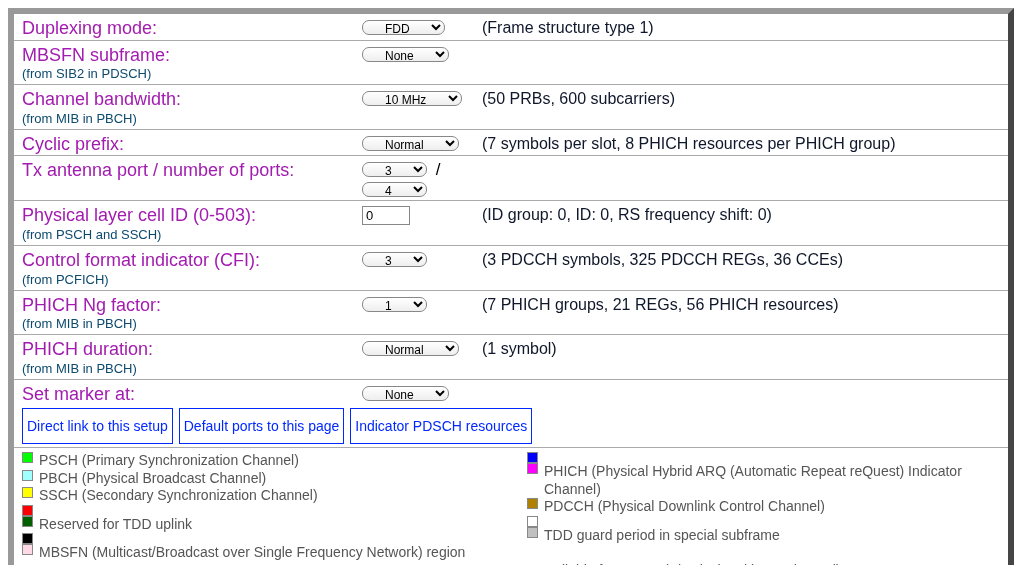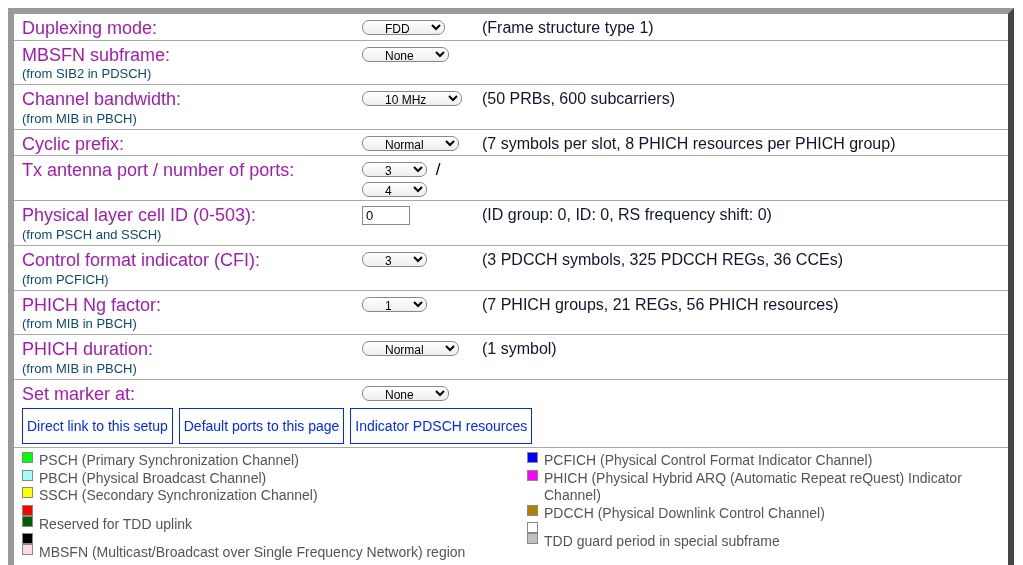--- a/index.html
+++ b/index.html
@@ -231,21 +231,20 @@
             <span class="swatch" style="background:#000000"></span>
           </div>
         <div class="legend-item">
             <span class="swatch" style="background:#ffd9e6"></span>
             <span>MBSFN (Multicast/Broadcast over Single Frequency Network) region</span>
           </div>
       </div>
       <div class="legend-col right">
         <div class="legend-item">
             <span class="swatch" style="background:#0000ff"></span>
-            <span>PCFICH (Physical Control Format Indicator Channel)</span>
           </div>
         <div class="legend-item">
             <span class="swatch" style="background:#ff00ff"></span>
             <span>PHICH (Physical Hybrid ARQ (Automatic Repeat reQuest) Indicator Channel)</span>
           </div>
         <div class="legend-item">
             <span class="swatch" style="background:#b08000"></span>
             <span>PDCCH (Physical Downlink Control Channel)</span>
           </div>
         <div class="legend-item">

